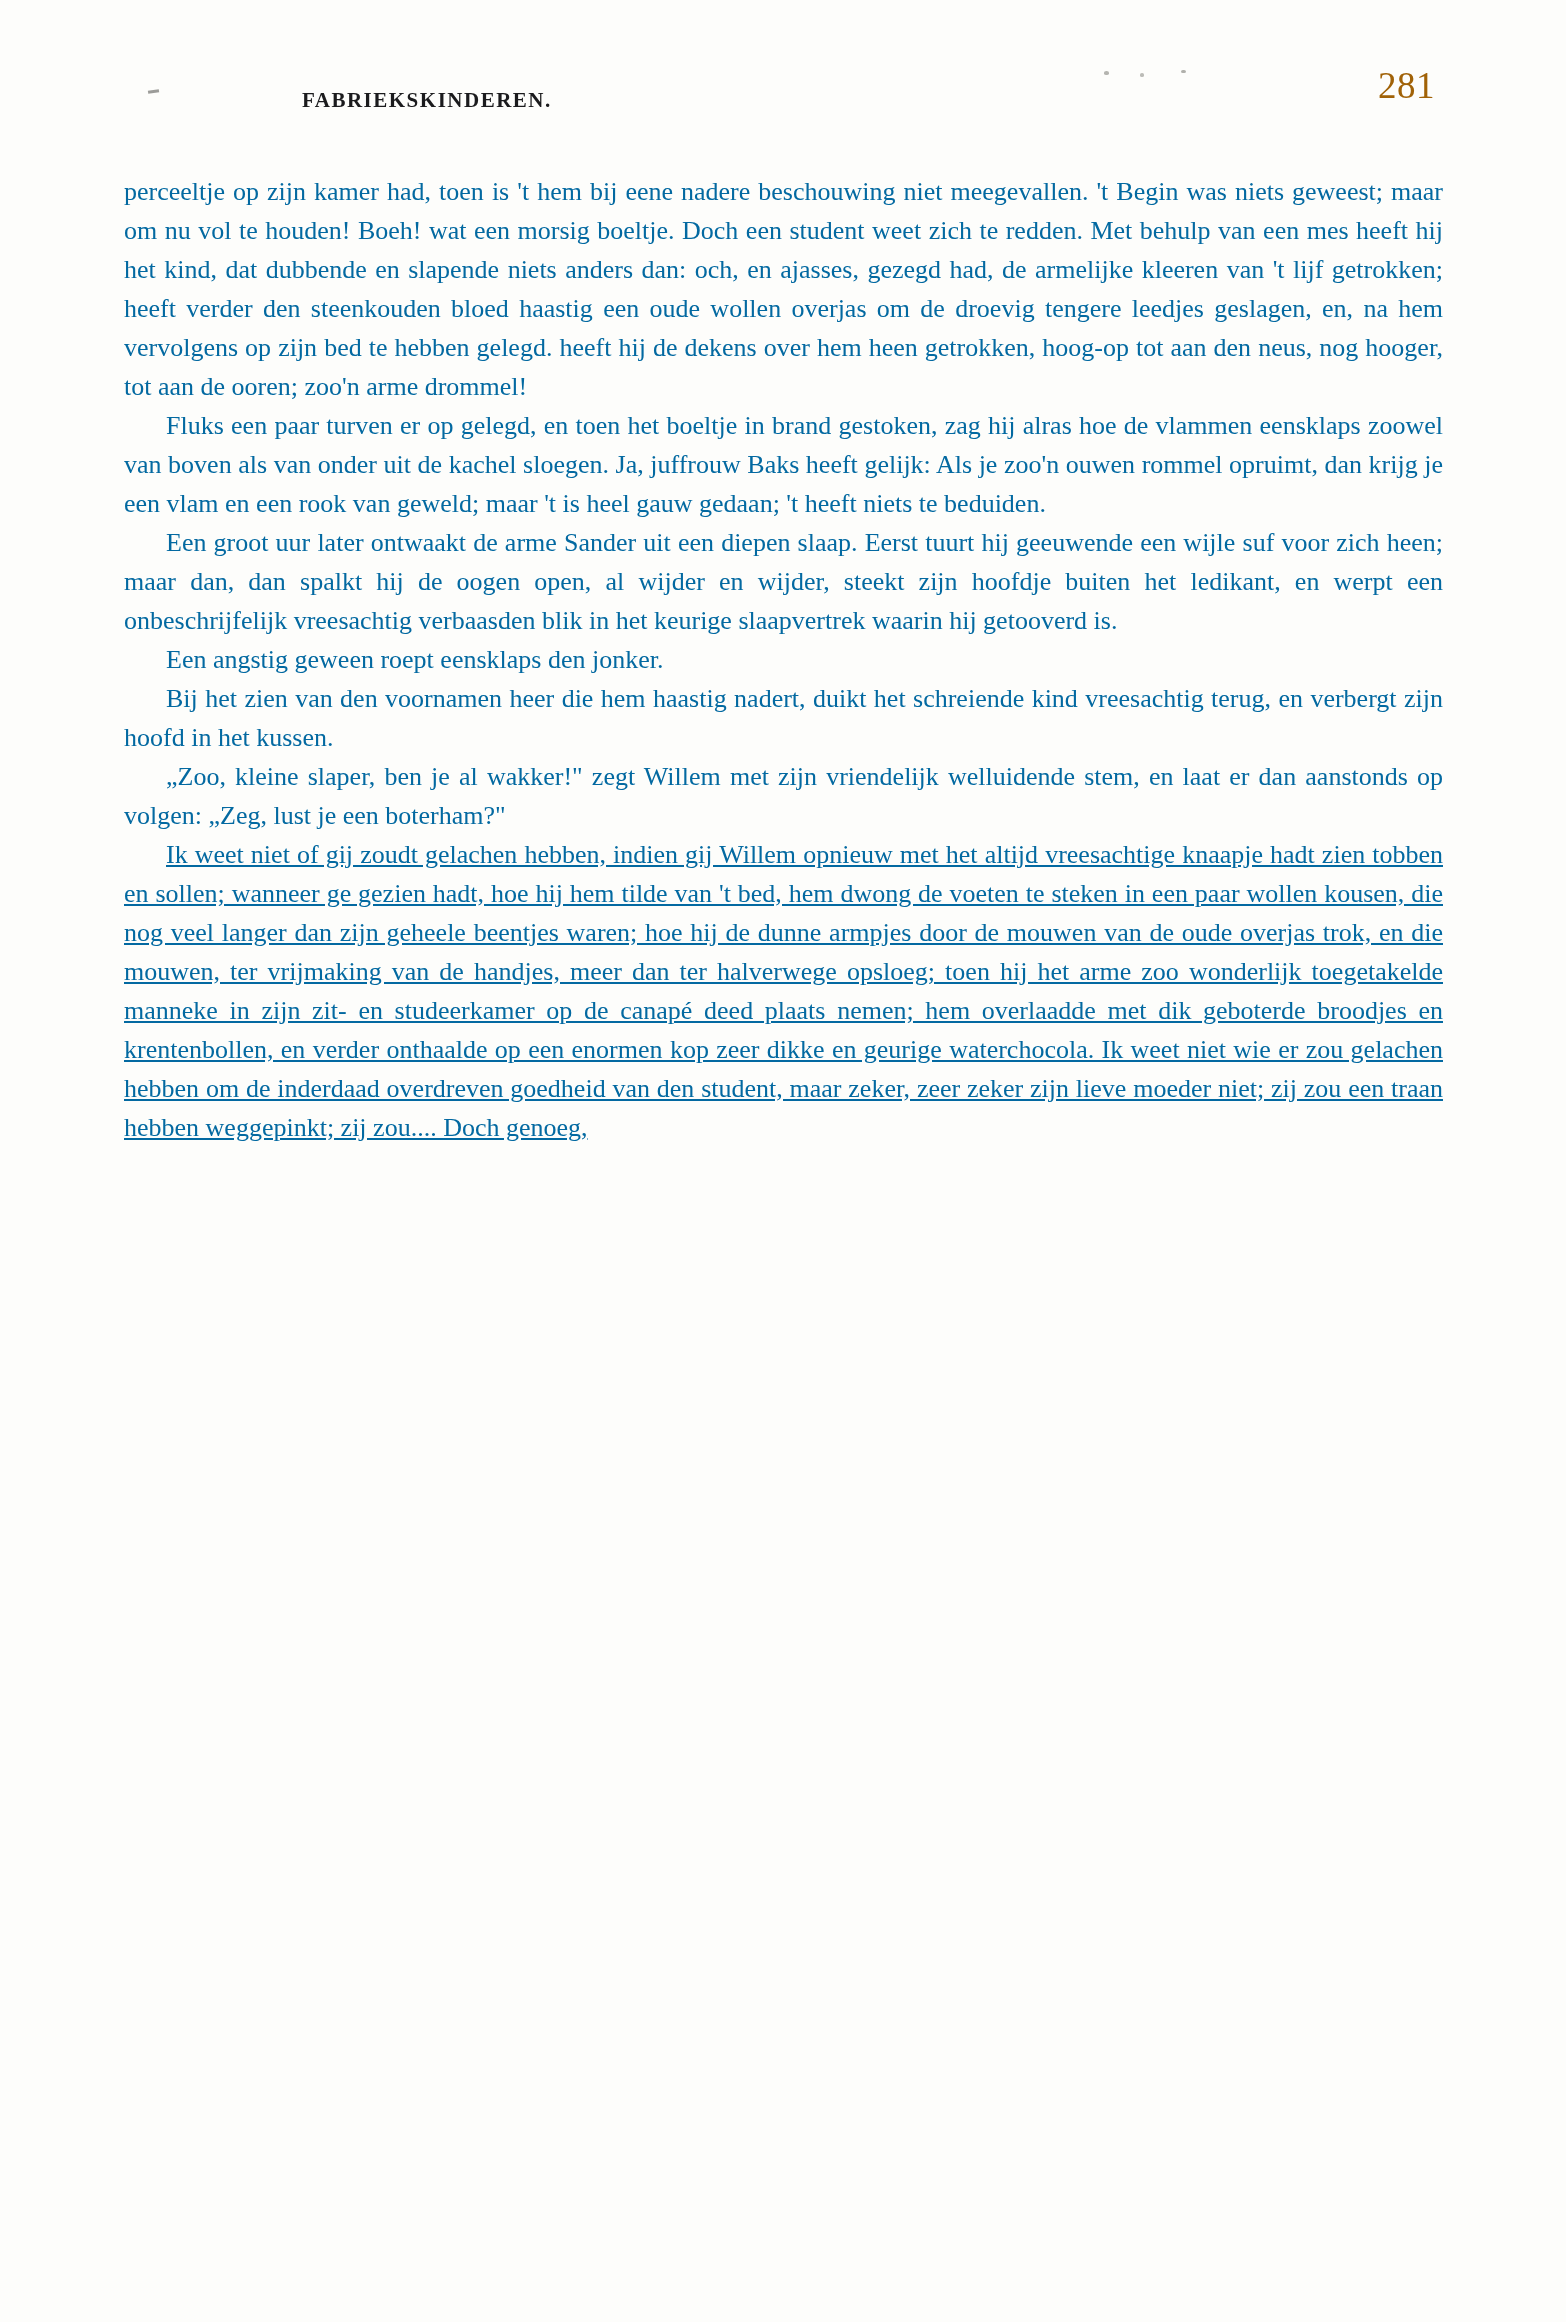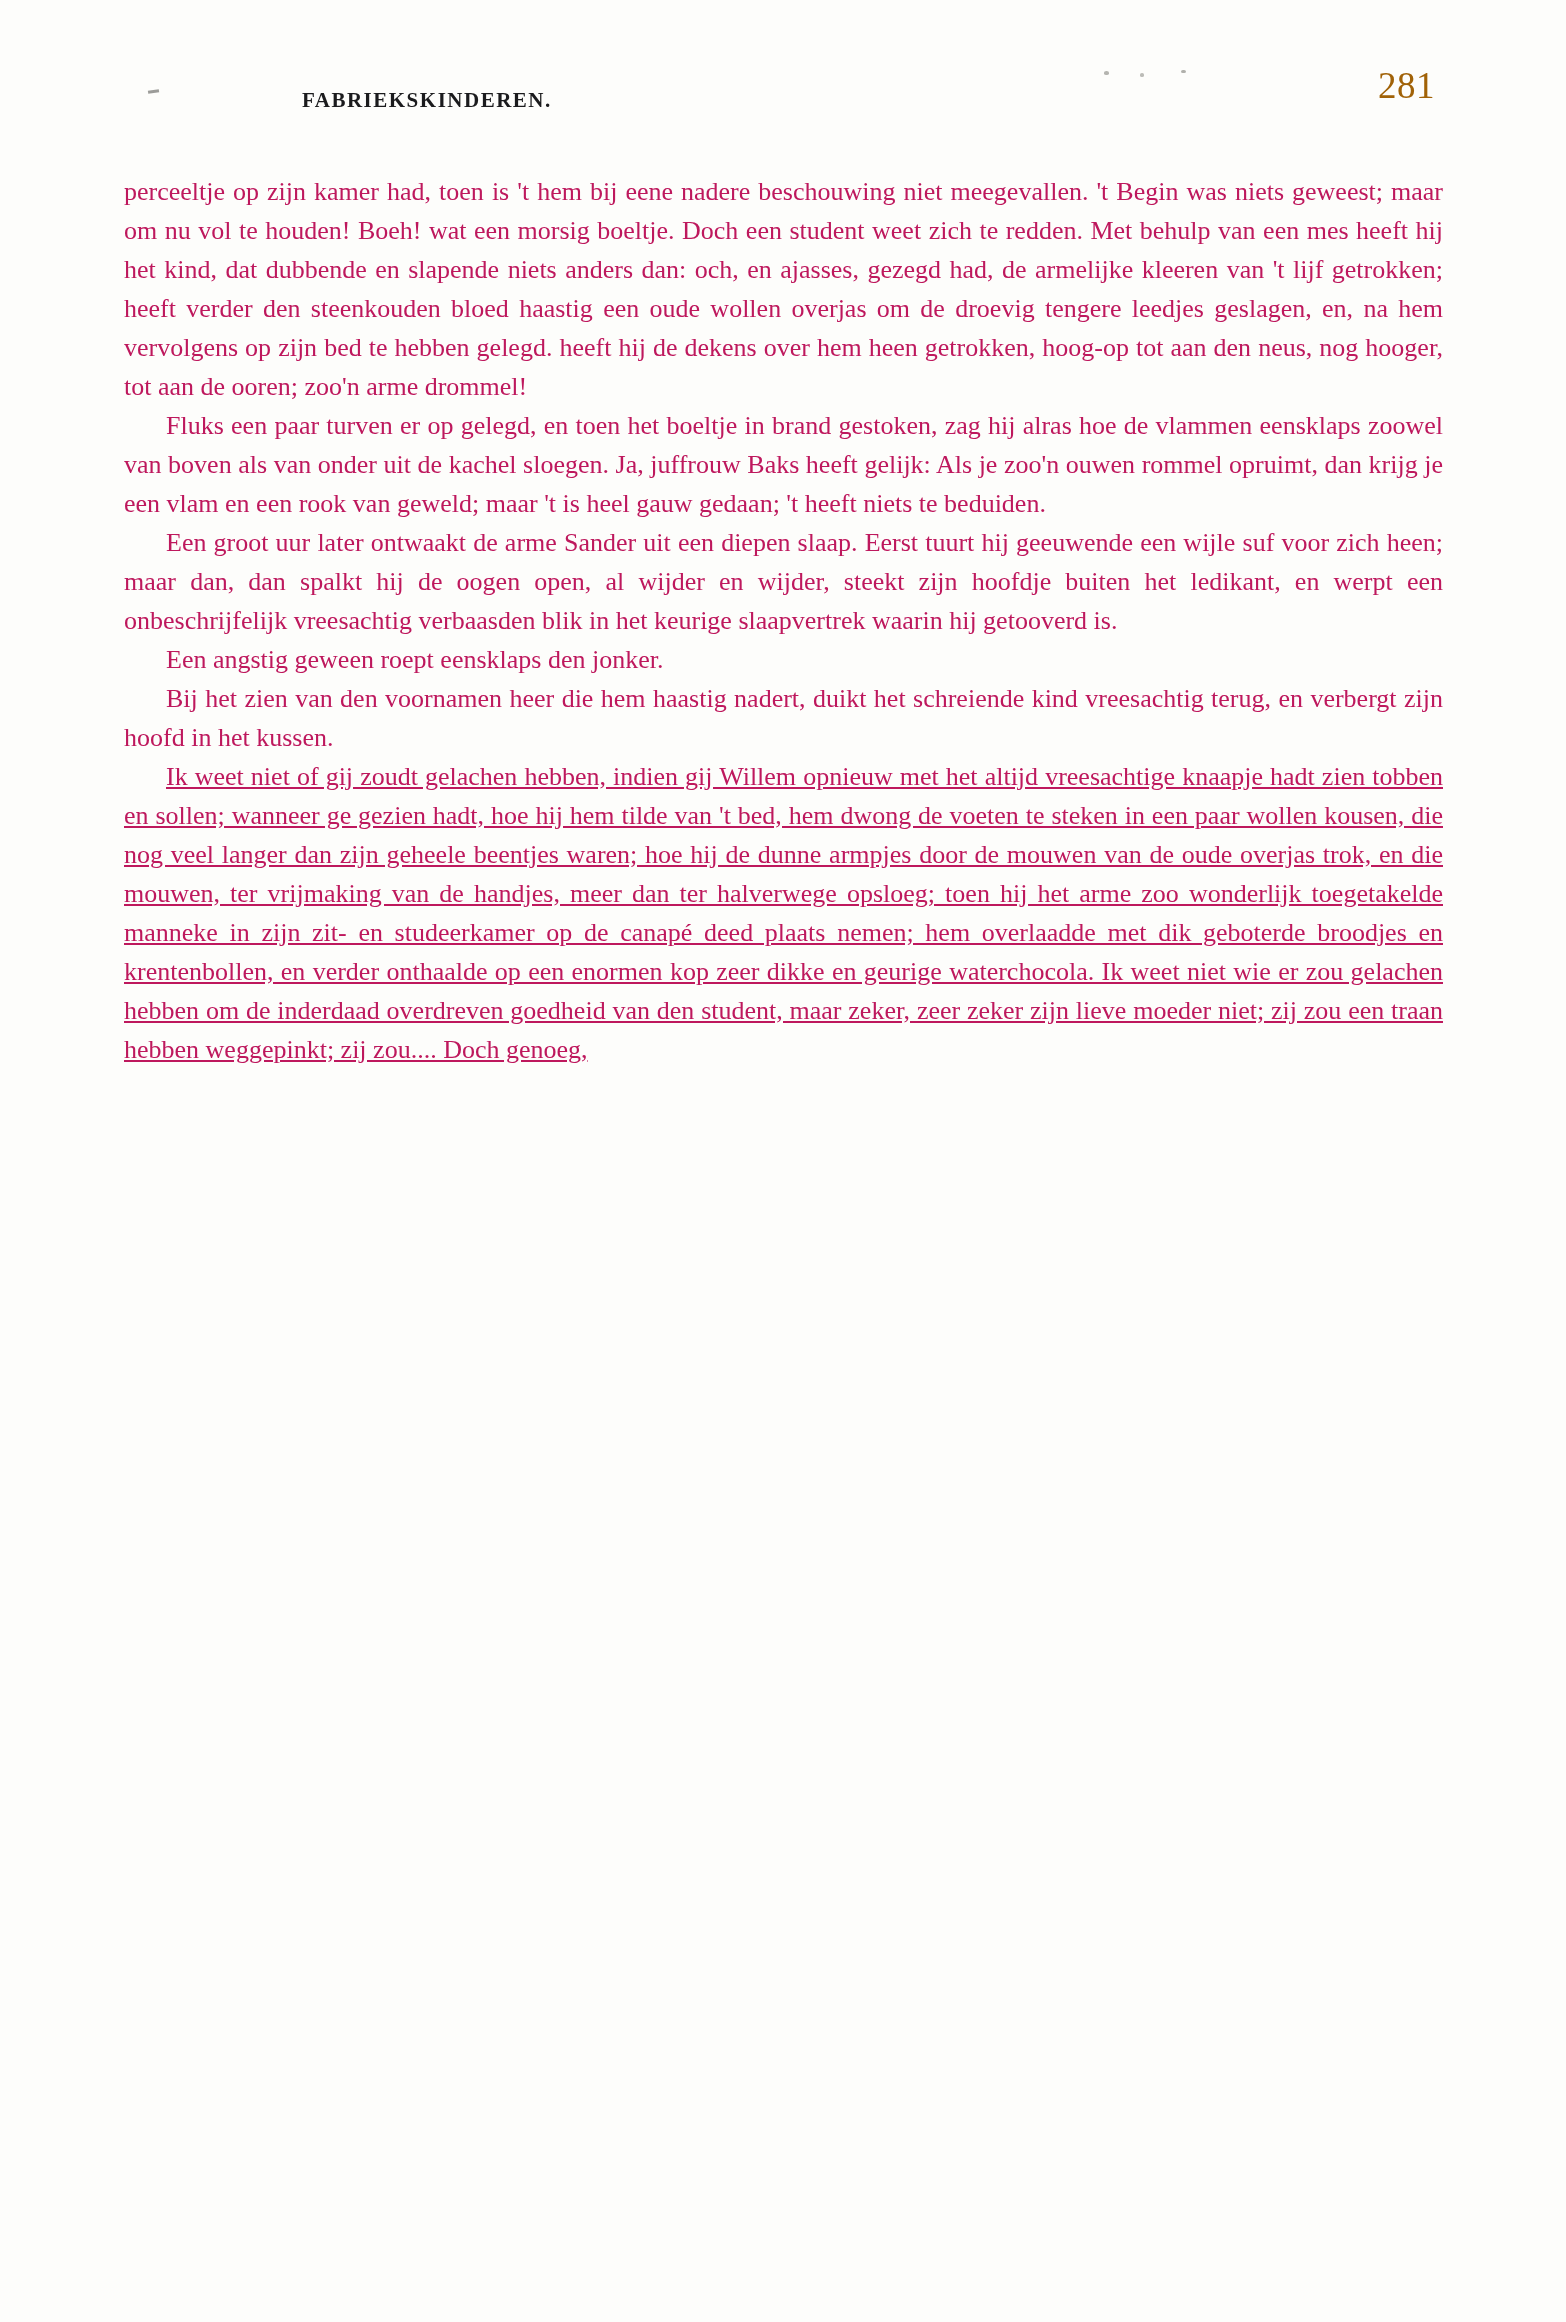--- a/index.html
+++ b/index.html
@@ -88,21 +88,21 @@
     border-radius: 50%;
   }
 
   .body-text {
     position: absolute;
     left: 124px;
     top: 172px;
     width: 1319px;
     font-size: 26px;
     line-height: 39px;
-    color: #be185d;
+    color: #0369a1;
     text-align: justify;
     text-justify: inter-word;
   }
   .para {
     margin: 0;
     text-indent: 42px;
     text-align: justify;
   }
   .para.first {
     text-indent: 0;
@@ -132,17 +132,18 @@
     <div class="header-title">FABRIEKSKINDEREN.</div>
     <div class="page-number">281</div>
   </div>
 
   <div class="body-text">
     <p class="para first">perceeltje op zijn kamer had, toen is 't hem bij eene nadere beschouwing niet meegevallen. 't Begin was niets geweest; maar om nu vol te houden! Boeh! wat een morsig boeltje. Doch een student weet zich te redden. Met behulp van een mes heeft hij het kind, dat dubbende en slapende niets anders dan: och, en ajasses, gezegd had, de armelijke kleeren van 't lijf getrokken; heeft verder den steenkouden bloed haastig een oude wollen overjas om de droevig tengere leedjes geslagen, en, na hem vervolgens op zijn bed te hebben gelegd. heeft hij de dekens over hem heen getrokken, hoog-op tot aan den neus, nog hooger, tot aan de ooren; zoo'n arme drommel!</p>
     <p class="para">Fluks een paar turven er op gelegd, en toen het boeltje in brand gestoken, zag hij alras hoe de vlammen eensklaps zoowel van boven als van onder uit de kachel sloegen. Ja, juffrouw Baks heeft gelijk: Als je zoo'n ouwen rommel opruimt, dan krijg je een vlam en een rook van geweld; maar 't is heel gauw gedaan; 't heeft niets te beduiden.</p>
     <p class="para">Een groot uur later ontwaakt de arme Sander uit een diepen slaap. Eerst tuurt hij geeuwende een wijle suf voor zich heen; maar dan, dan spalkt hij de oogen open, al wijder en wijder, steekt zijn hoofdje buiten het ledikant, en werpt een onbeschrijfelijk vreesachtig verbaasden blik in het keurige slaapvertrek waarin hij getooverd is.</p>
     <p class="para">Een angstig geween roept eensklaps den jonker.</p>
     <p class="para">Bij het zien van den voornamen heer die hem haastig nadert, duikt het schreiende kind vreesachtig terug, en verbergt zijn hoofd in het kussen.</p>
+    <p class="para">„Zoo, kleine slaper, ben je al wakker!" zegt Willem met zijn vriendelijk welluidende stem, en laat er dan aanstonds op volgen: „Zeg, lust je een boterham?"</p>
     <p class="para last-loose">Ik weet niet of gij zoudt gelachen hebben, indien gij Willem opnieuw met het altijd vreesachtige knaapje hadt zien tobben en sollen; wanneer ge gezien hadt, hoe hij hem tilde van 't bed, hem dwong de voeten te steken in een paar wollen kousen, die nog veel langer dan zijn geheele beentjes waren; hoe hij de dunne armpjes door de mouwen van de oude overjas trok, en die mouwen, ter vrijmaking van de handjes, meer dan ter halverwege opsloeg; toen hij het arme zoo wonderlijk toegetakelde manneke in zijn zit- en studeerkamer op de canapé deed plaats nemen; hem overlaadde met dik geboterde broodjes en krentenbollen, en verder onthaalde op een enormen kop zeer dikke en geurige waterchocola. Ik weet niet wie er zou gelachen hebben om de inderdaad overdreven goedheid van den student, maar zeker, zeer zeker zijn lieve moeder niet; zij zou een traan hebben weggepinkt; zij zou.... Doch genoeg,</p>
   </div>
 
 </div>
 
 
 </body></html>

